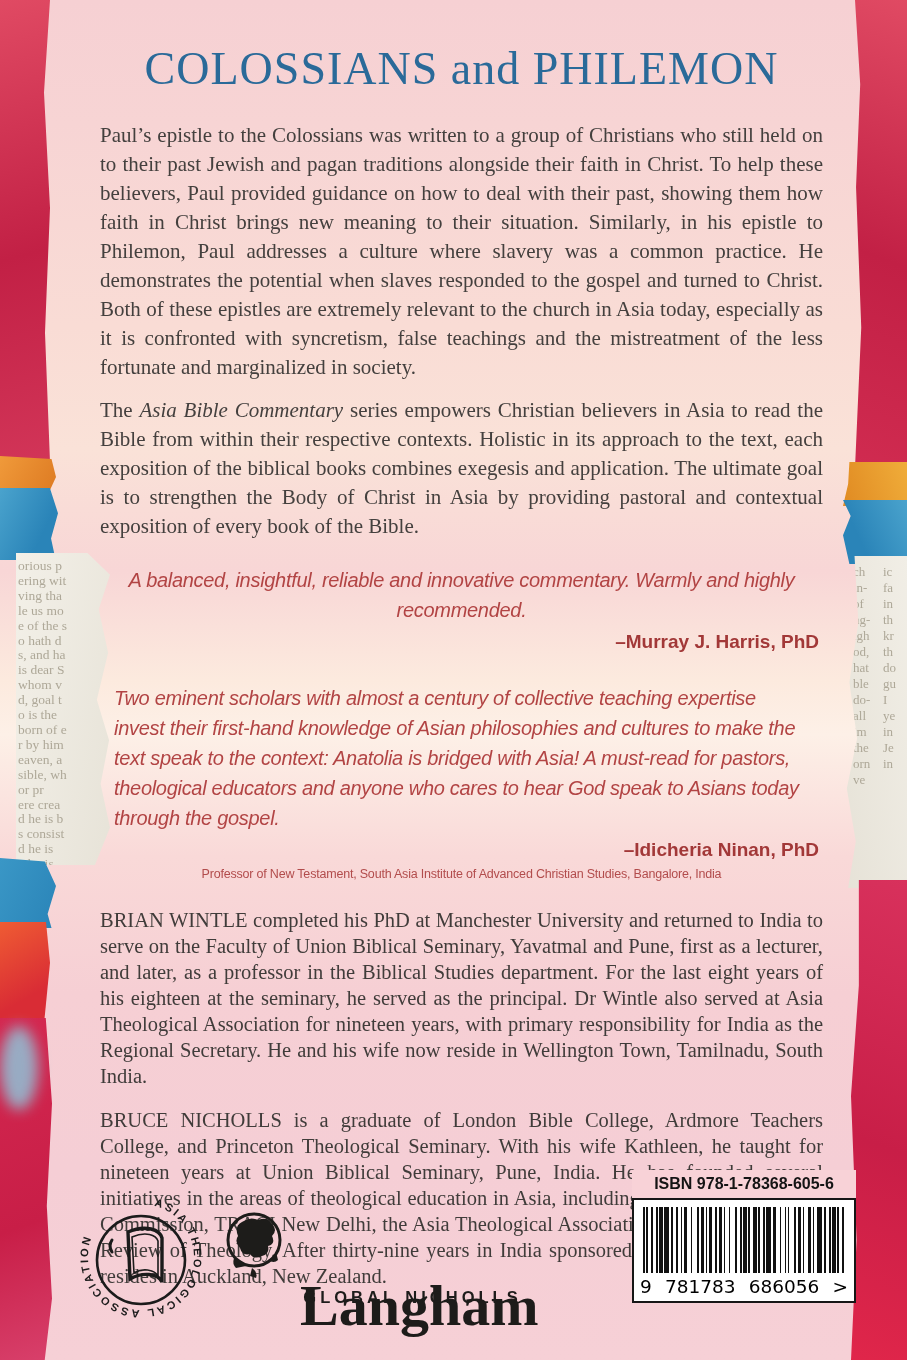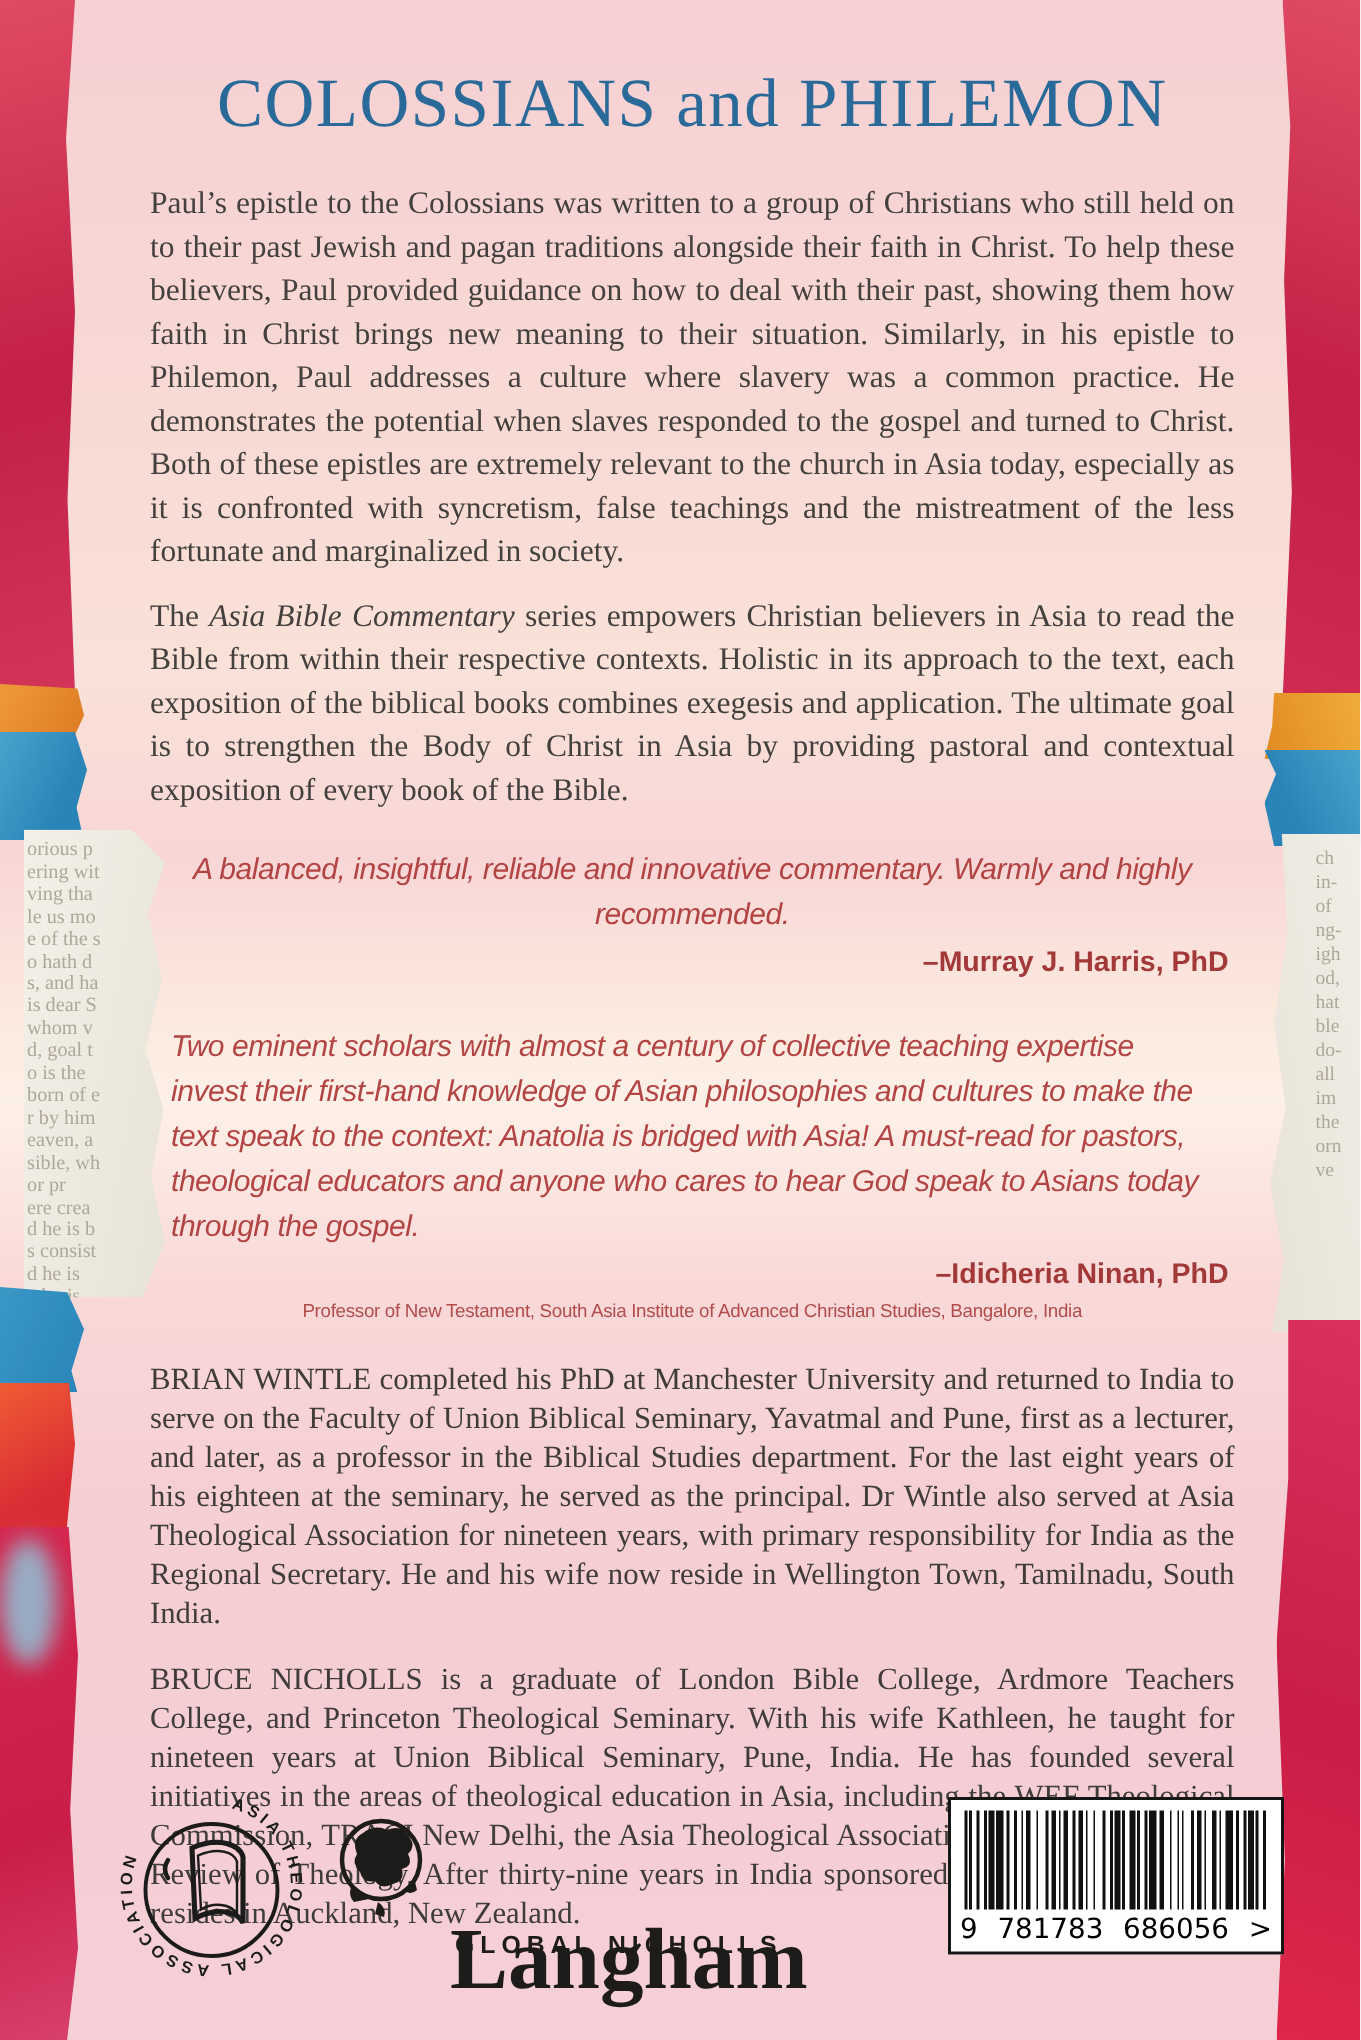--- a/index.html
+++ b/index.html
@@ -20,21 +20,21 @@
   .l-redorange{left:0;top:922px;width:50px;height:102px;background:linear-gradient(150deg,#ef5c33,#d92c35 70%);clip-path:polygon(0 0,92% 0,100% 40%,88% 100%,0 100%);}
   .l-crimson{left:0;top:1018px;width:52px;height:342px;background:linear-gradient(160deg,#d42850,#c81e47 60%,#d8406b);clip-path:polygon(0 0,88% 0,100% 25%,90% 55%,100% 82%,86% 100%,0 100%);}
   .l-bluepatch{left:0;top:1026px;width:38px;height:84px;background:#8fc3d8;border-radius:50%;filter:blur(7px);opacity:.85;}
   .r-red-top{right:0;top:0;width:52px;height:468px;background:linear-gradient(200deg,#e04a63,#c22045 55%,#d02b50);clip-path:polygon(0 0,100% 0,100% 100%,0 100%,12% 70%,2% 40%,10% 18%);box-shadow:-2px 1px 4px rgba(120,40,60,.25);}
   .r-orange{right:0;top:462px;width:64px;height:44px;background:linear-gradient(250deg,#f0ad3a,#e08a22);clip-path:polygon(10% 0,100% 0,100% 100%,0 100%,8% 50%);}
   .r-blue{right:0;top:500px;width:64px;height:64px;background:linear-gradient(245deg,#4aa3cd,#2a84b8 70%);clip-path:polygon(0 0,100% 0,100% 100%,10% 100%,0 55%,12% 25%);}
   .r-paper{right:0;top:556px;width:64px;height:332px;background:linear-gradient(260deg,#f1eee6,#e6e2d7);clip-path:polygon(18% 0,100% 0,100% 100%,8% 100%,20% 86%,6% 70%,22% 55%,10% 38%,24% 20%);padding-top:8px;box-sizing:border-box;}
   .r-crimson{right:0;top:880px;width:56px;height:480px;background:linear-gradient(200deg,#d8315c,#c81e47 55%,#e0264a);clip-path:polygon(14% 0,100% 0,100% 100%,0 100%,10% 75%,0 45%,14% 22%);box-shadow:-2px 1px 4px rgba(120,40,60,.25);}
   .paper-line{font-family:"Liberation Serif",serif;font-size:13.5px;line-height:14.9px;color:#aea898;white-space:nowrap;overflow:hidden;padding-left:2px;}
   .r-paper .cols{display:flex;gap:6px;padding-left:10px;}
-  .r-col{width:26px;margin-left:24px;}
+  .r-col{width:26px;}
   .r-col .paper-line{font-size:13px;line-height:16px;padding-left:0;}
   
   .content{position:absolute;left:100px;right:84px;top:42px;}
   .title{font-family:"Liberation Serif",serif;font-size:46px;color:#2a6a99;text-align:center;letter-spacing:1px;margin:0 0 26px 0;font-weight:normal;white-space:nowrap;}
   .body-par{font-size:21px;line-height:29px;text-align:justify;color:#44403e;margin:0;}
   .par2{margin-top:14px;}
   .ser{font-style:italic;}
   .quote{font-family:"Liberation Sans",sans-serif;font-style:italic;font-size:20px;letter-spacing:-.3px;line-height:30px;color:#b24444;}
   .q1{margin-top:24px;text-align:center;}
   .q2{margin-top:30px;text-align:left;padding:0 14px;}
@@ -179,20 +179,21 @@
       <circle cx="38" cy="34" r="26" fill="none" stroke="#1d1c1a" stroke-width="3"></circle>
       <path d="M26,16 q8,-6 16,-2 q10,-4 14,4 q6,6 0,12 q4,8 -4,10 q2,8 -6,10 q-8,4 -12,-2 q-8,2 -10,-6 q-6,-6 -2,-12 q-4,-10 4,-14 Z" fill="#1d1c1a"></path>
       <path d="M18,52 q8,2 12,8 l-10,2 q-4,-4 -2,-10 Z" fill="#1d1c1a"></path>
       <path d="M52,54 q6,-2 8,-8 l2,8 q-4,4 -10,0 Z" fill="#1d1c1a"></path>
       <path d="M36,62 q6,4 4,10 l-6,-2 Z" fill="#1d1c1a"></path>
     </svg>
   </div>
   <div class="wordmark">Langham</div>
   <div class="pub-sub">GLOBAL NICHOLLS</div>
 
+  <div class="isbn-strip">ISBN 978-1-78368-605-6</div>
   <div class="barcode-box">
     <div class="bars"><span style="display:inline-block;height:100%;width:1.6557377049180328px;background:#111"></span><span style="display:inline-block;height:100%;width:1.6557377049180328px;background:transparent"></span><span style="display:inline-block;height:100%;width:1.6557377049180328px;background:#111"></span><span style="display:inline-block;height:100%;width:3.3114754098360657px;background:transparent"></span><span style="display:inline-block;height:100%;width:1.6557377049180328px;background:#111"></span><span style="display:inline-block;height:100%;width:3.3114754098360657px;background:transparent"></span><span style="display:inline-block;height:100%;width:1.6557377049180328px;background:#111"></span><span style="display:inline-block;height:100%;width:1.6557377049180328px;background:transparent"></span><span style="display:inline-block;height:100%;width:3.3114754098360657px;background:#111"></span><span style="display:inline-block;height:100%;width:1.6557377049180328px;background:transparent"></span><span style="display:inline-block;height:100%;width:4.967213114754099px;background:#111"></span><span style="display:inline-block;height:100%;width:1.6557377049180328px;background:transparent"></span><span style="display:inline-block;height:100%;width:1.6557377049180328px;background:#111"></span><span style="display:inline-block;height:100%;width:3.3114754098360657px;background:transparent"></span><span style="display:inline-block;height:100%;width:1.6557377049180328px;background:#111"></span><span style="display:inline-block;height:100%;width:3.3114754098360657px;background:transparent"></span><span style="display:inline-block;height:100%;width:1.6557377049180328px;background:#111"></span><span style="display:inline-block;height:100%;width:1.6557377049180328px;background:transparent"></span><span style="display:inline-block;height:100%;width:3.3114754098360657px;background:#111"></span><span style="display:inline-block;height:100%;width:3.3114754098360657px;background:transparent"></span><span style="display:inline-block;height:100%;width:1.6557377049180328px;background:#111"></span><span style="display:inline-block;height:100%;width:4.967213114754099px;background:transparent"></span><span style="display:inline-block;height:100%;width:1.6557377049180328px;background:#111"></span><span style="display:inline-block;height:100%;width:1.6557377049180328px;background:transparent"></span><span style="display:inline-block;height:100%;width:3.3114754098360657px;background:#111"></span><span style="display:inline-block;height:100%;width:1.6557377049180328px;background:transparent"></span><span style="display:inline-block;height:100%;width:1.6557377049180328px;background:#111"></span><span style="display:inline-block;height:100%;width:1.6557377049180328px;background:transparent"></span><span style="display:inline-block;height:100%;width:3.3114754098360657px;background:#111"></span><span style="display:inline-block;height:100%;width:3.3114754098360657px;background:transparent"></span><span style="display:inline-block;height:100%;width:1.6557377049180328px;background:#111"></span><span style="display:inline-block;height:100%;width:1.6557377049180328px;background:transparent"></span><span style="display:inline-block;height:100%;width:3.3114754098360657px;background:#111"></span><span style="display:inline-block;height:100%;width:1.6557377049180328px;background:transparent"></span><span style="display:inline-block;height:100%;width:1.6557377049180328px;background:#111"></span><span style="display:inline-block;height:100%;width:3.3114754098360657px;background:transparent"></span><span style="display:inline-block;height:100%;width:1.6557377049180328px;background:#111"></span><span style="display:inline-block;height:100%;width:4.967213114754099px;background:transparent"></span><span style="display:inline-block;height:100%;width:1.6557377049180328px;background:#111"></span><span style="display:inline-block;height:100%;width:3.3114754098360657px;background:transparent"></span><span style="display:inline-block;height:100%;width:1.6557377049180328px;background:#111"></span><span style="display:inline-block;height:100%;width:1.6557377049180328px;background:transparent"></span><span style="display:inline-block;height:100%;width:3.3114754098360657px;background:#111"></span><span style="display:inline-block;height:100%;width:1.6557377049180328px;background:transparent"></span><span style="display:inline-block;height:100%;width:1.6557377049180328px;background:#111"></span><span style="display:inline-block;height:100%;width:3.3114754098360657px;background:transparent"></span><span style="display:inline-block;height:100%;width:3.3114754098360657px;background:#111"></span><span style="display:inline-block;height:100%;width:1.6557377049180328px;background:transparent"></span><span style="display:inline-block;height:100%;width:1.6557377049180328px;background:#111"></span><span style="display:inline-block;height:100%;width:3.3114754098360657px;background:transparent"></span><span style="display:inline-block;height:100%;width:1.6557377049180328px;background:#111"></span><span style="display:inline-block;height:100%;width:1.6557377049180328px;background:transparent"></span><span style="display:inline-block;height:100%;width:4.967213114754099px;background:#111"></span><span style="display:inline-block;height:100%;width:1.6557377049180328px;background:transparent"></span><span style="display:inline-block;height:100%;width:3.3114754098360657px;background:#111"></span><span style="display:inline-block;height:100%;width:3.3114754098360657px;background:transparent"></span><span style="display:inline-block;height:100%;width:1.6557377049180328px;background:#111"></span><span style="display:inline-block;height:100%;width:3.3114754098360657px;background:transparent"></span><span style="display:inline-block;height:100%;width:1.6557377049180328px;background:#111"></span><span style="display:inline-block;height:100%;width:1.6557377049180328px;background:transparent"></span><span style="display:inline-block;height:100%;width:1.6557377049180328px;background:#111"></span><span style="display:inline-block;height:100%;width:4.967213114754099px;background:transparent"></span><span style="display:inline-block;height:100%;width:1.6557377049180328px;background:#111"></span><span style="display:inline-block;height:100%;width:1.6557377049180328px;background:transparent"></span><span style="display:inline-block;height:100%;width:3.3114754098360657px;background:#111"></span><span style="display:inline-block;height:100%;width:1.6557377049180328px;background:transparent"></span><span style="display:inline-block;height:100%;width:1.6557377049180328px;background:#111"></span><span style="display:inline-block;height:100%;width:3.3114754098360657px;background:transparent"></span><span style="display:inline-block;height:100%;width:3.3114754098360657px;background:#111"></span><span style="display:inline-block;height:100%;width:1.6557377049180328px;background:transparent"></span><span style="display:inline-block;height:100%;width:1.6557377049180328px;background:#111"></span><span style="display:inline-block;height:100%;width:3.3114754098360657px;background:transparent"></span><span style="display:inline-block;height:100%;width:4.967213114754099px;background:#111"></span><span style="display:inline-block;height:100%;width:1.6557377049180328px;background:transparent"></span><span style="display:inline-block;height:100%;width:1.6557377049180328px;background:#111"></span><span style="display:inline-block;height:100%;width:3.3114754098360657px;background:transparent"></span><span style="display:inline-block;height:100%;width:1.6557377049180328px;background:#111"></span><span style="display:inline-block;height:100%;width:1.6557377049180328px;background:transparent"></span><span style="display:inline-block;height:100%;width:3.3114754098360657px;background:#111"></span><span style="display:inline-block;height:100%;width:1.6557377049180328px;background:transparent"></span><span style="display:inline-block;height:100%;width:1.6557377049180328px;background:#111"></span><span style="display:inline-block;height:100%;width:3.3114754098360657px;background:transparent"></span><span style="display:inline-block;height:100%;width:1.6557377049180328px;background:#111"></span></div>
     <div class="bc-digits">
       <span>9</span>
       <span>781783</span>
       <span>686056</span>
       <span>&gt;</span>
     </div>
   </div>
 

